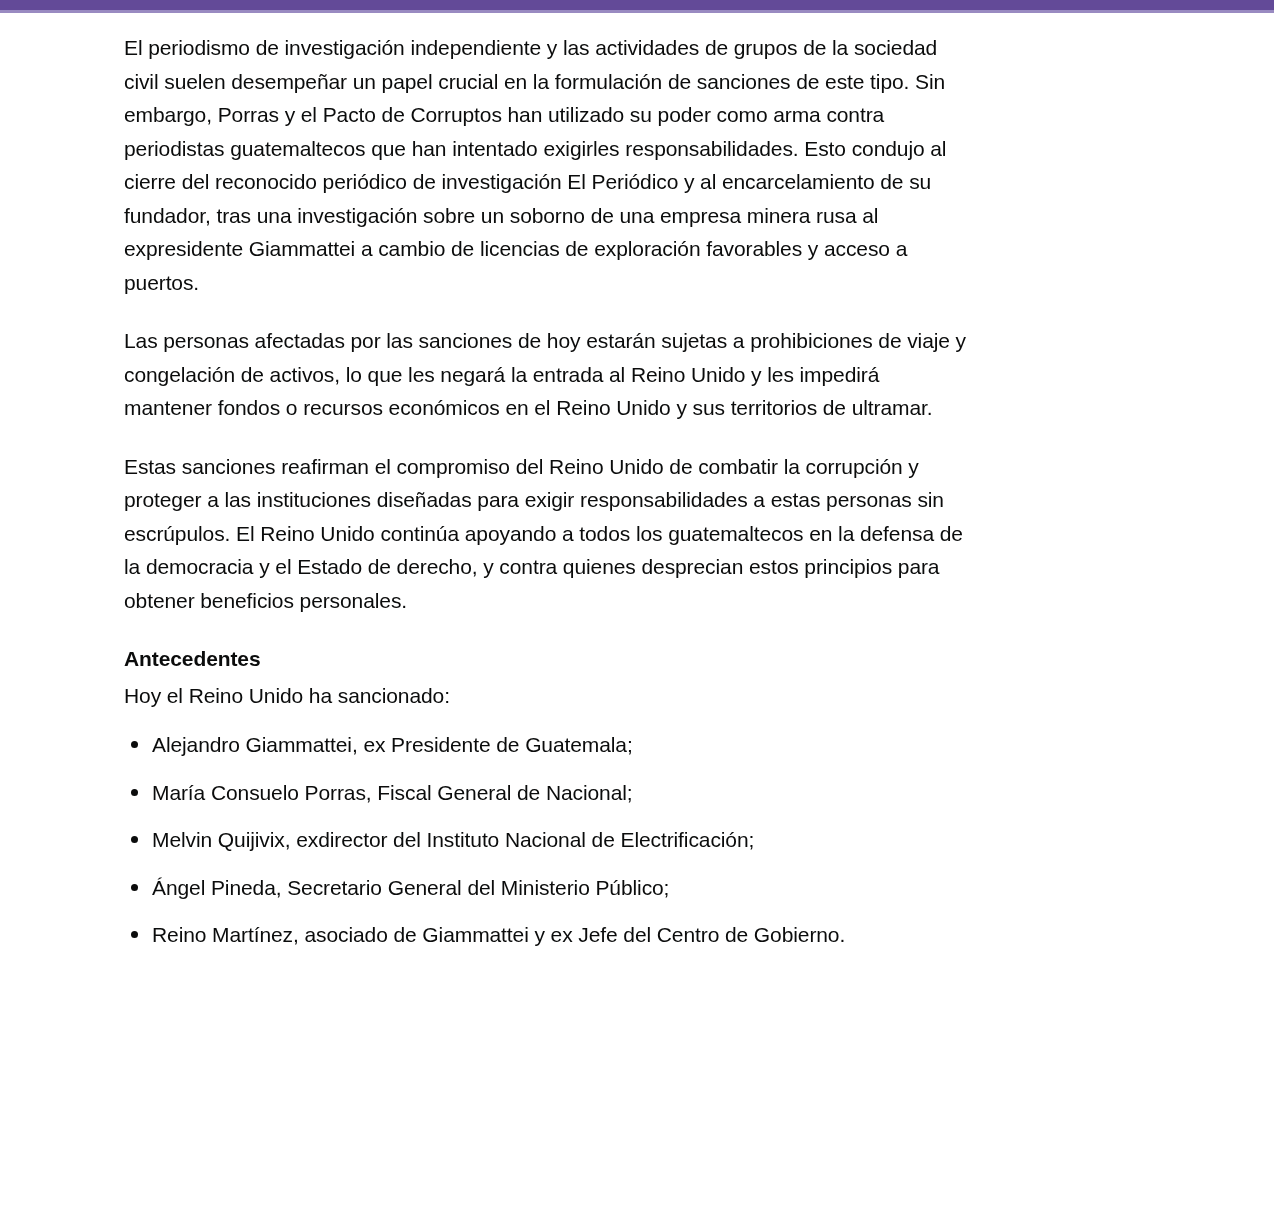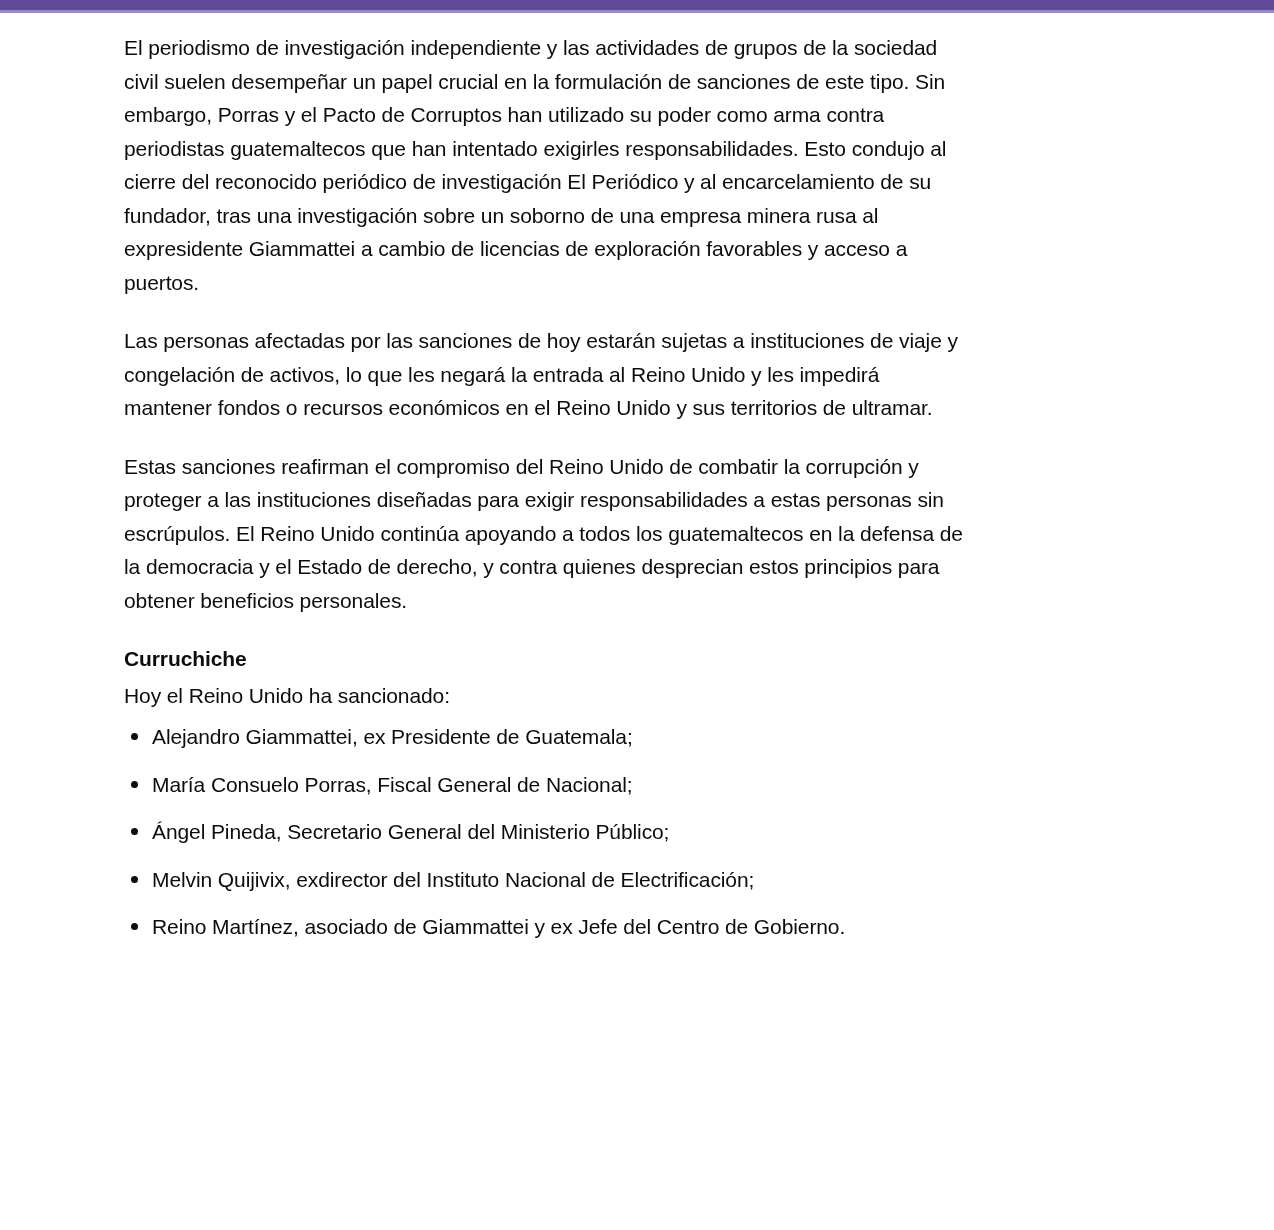--- a/index.html
+++ b/index.html
@@ -35,21 +35,21 @@
     font-size: 21px;
     line-height: 33.5px;
     font-weight: bold;
     margin: 25px 0 3px 0;
   }
   .article-body p.intro-line {
     margin-bottom: 0;
   }
   ul.sanctions-list {
     list-style: none;
-    margin: 8px 0 0 0;
+    margin: 16px 0 0 0;
     padding-left: 28px;
     max-width: 848px;
   }
   ul.sanctions-list li {
     position: relative;
     margin-bottom: 14px;
   }
   ul.sanctions-list li::before {
     content: "";
     position: absolute;
@@ -63,29 +63,29 @@
 </style>
 </head>
 <body>
 
 <div class="top-bar"></div>
 
 <main class="article-body">
 
   <p>El periodismo de investigación independiente y las actividades de grupos de la sociedad civil suelen desempeñar un papel crucial en la formulación de sanciones de este tipo. Sin embargo, Porras y el Pacto de Corruptos han utilizado su poder como arma contra periodistas guatemaltecos que han intentado exigirles responsabilidades. Esto condujo al cierre del reconocido periódico de investigación El Periódico y al encarcelamiento de su fundador, tras una investigación sobre un soborno de una empresa minera rusa al expresidente Giammattei a cambio de licencias de exploración favorables y acceso a puertos.</p>
 
-  <p>Las personas afectadas por las sanciones de hoy estarán sujetas a instituciones de viaje y congelación de activos, lo que les negará la entrada al Reino Unido y les impedirá mantener fondos o recursos económicos en el Reino Unido y sus territorios de ultramar.</p>
+  <p>Las personas afectadas por las sanciones de hoy estarán sujetas a prohibiciones de viaje y congelación de activos, lo que les negará la entrada al Reino Unido y les impedirá mantener fondos o recursos económicos en el Reino Unido y sus territorios de ultramar.</p>
 
   <p>Estas sanciones reafirman el compromiso del Reino Unido de combatir la corrupción y proteger a las instituciones diseñadas para exigir responsabilidades a estas personas sin escrúpulos. El Reino Unido continúa apoyando a todos los guatemaltecos en la defensa de la democracia y el Estado de derecho, y contra quienes desprecian estos principios para obtener beneficios personales.</p>
 
-  <h3>Curruchiche</h3>
+  <h3>Antecedentes</h3>
 
   <p class="intro-line">Hoy el Reino Unido ha sancionado:</p>
 
   <ul class="sanctions-list">
     <li>Alejandro Giammattei, ex Presidente de Guatemala;</li>
     <li>María Consuelo Porras, Fiscal General de Nacional;</li>
+    <li>Melvin Quijivix, exdirector del Instituto Nacional de Electrificación;</li>
     <li>Ángel Pineda, Secretario General del Ministerio Público;</li>
-    <li>Melvin Quijivix, exdirector del Instituto Nacional de Electrificación;</li>
     <li>Reino Martínez, asociado de Giammattei y ex Jefe del Centro de Gobierno.</li>
   </ul>
 
 </main>
 
 </body></html>

